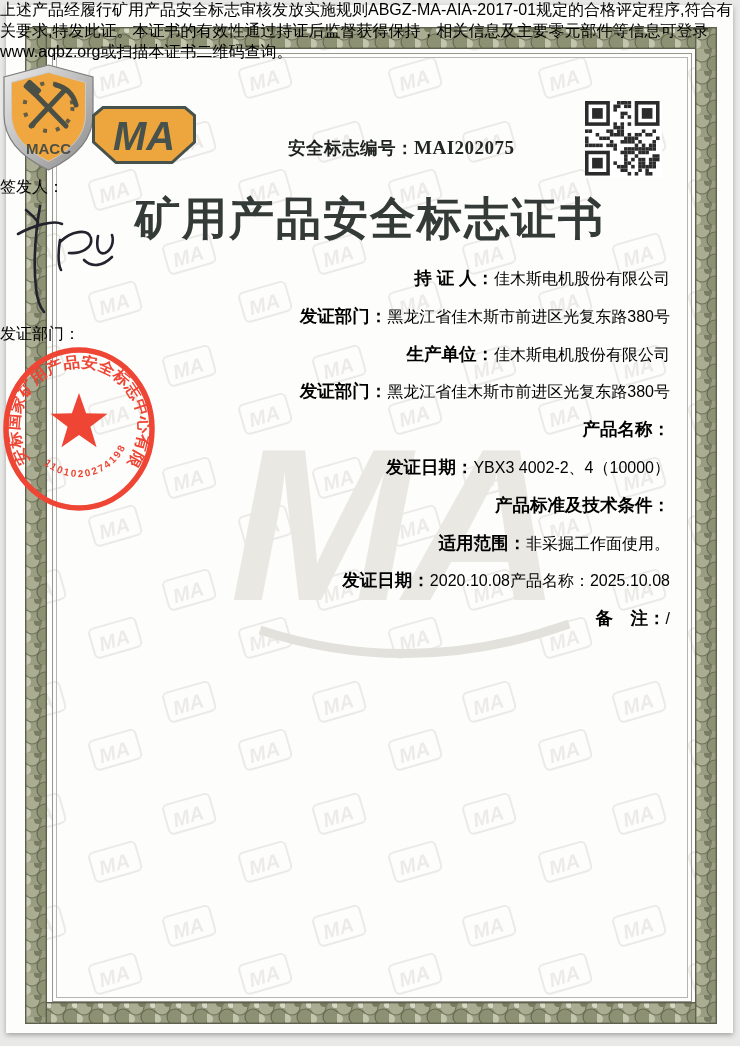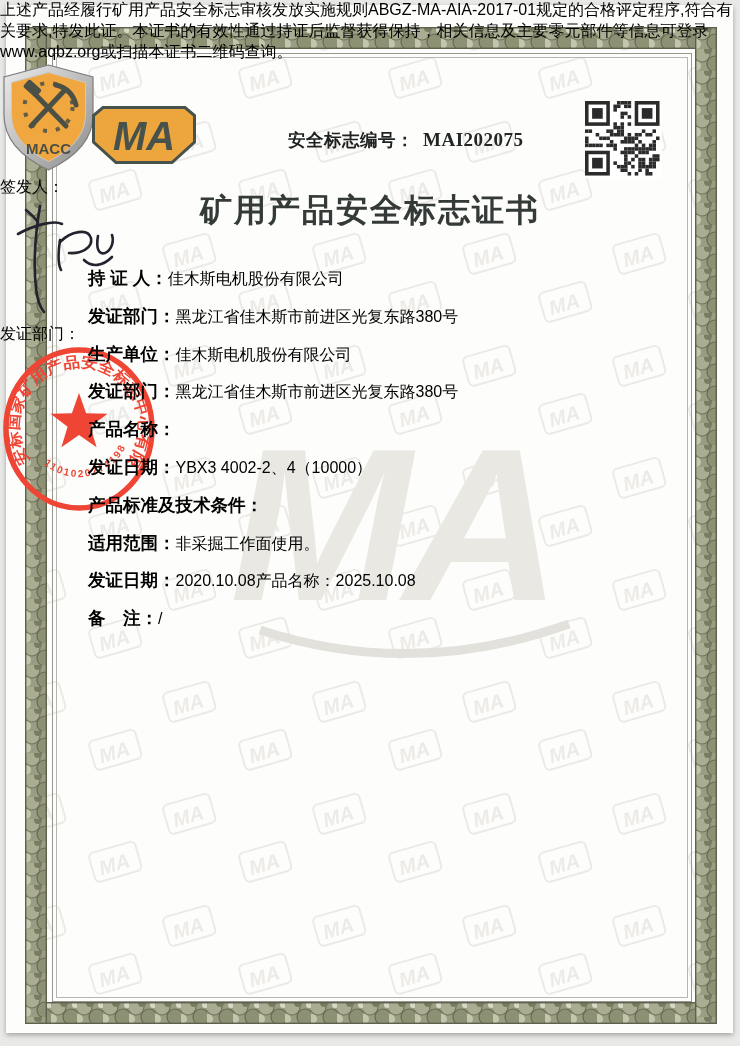--- a/index.html
+++ b/index.html
@@ -6,26 +6,26 @@
   .stage{position:absolute;left:0;top:0;width:740px;height:1046px;font-family:"Liberation Sans",sans-serif;}
   .paper{position:absolute;left:6px;top:5px;right:7px;bottom:13px;background:#fdfdfb;box-shadow:0 2px 5px rgba(0,0,0,.3);}
   .wm-tiles{position:absolute;left:0;top:0;z-index:0;}
   .wm-center{position:absolute;left:222px;top:398px;z-index:0;}
   .band{position:absolute;z-index:1;}
   .inner-frame{position:absolute;left:52px;top:53px;right:48px;bottom:44px;border:1px solid #97978f;z-index:1;}
   .inner-frame2{position:absolute;left:3px;top:3px;right:3px;bottom:3px;border:1px solid #b6b6b0;}
   .content{position:absolute;left:0;top:0;width:740px;height:1046px;z-index:2;}
   .ma-logo{position:absolute;left:92px;top:106px;}
   .certno-row{position:absolute;left:288px;top:128px;display:flex;align-items:baseline;white-space:nowrap;}
-  .certno-label{font-size:17.5px;font-weight:700;color:#1d2120;letter-spacing:.5px;}
-  .certno-value{font-family:"Liberation Serif",serif;font-size:19px;font-weight:600;color:#22272б;color:#222726;margin-left:9px;letter-spacing:.5px;}
+  .certno-label{font-size:17.5px;font-weight:700;color:#1d2120;letter-spacing:.5px;margin-top:8px;}
+  .certno-value{font-family:"Liberation Serif",serif;font-size:19px;font-weight:600;color:#22272б;color:#222726;letter-spacing:.5px;}
   .qr{position:absolute;left:585px;top:101px;}
-  .title{position:absolute;left:0;top:189px;width:740px;text-align:center;font-family:"Liberation Serif",serif;font-size:32px;font-weight:900;color:#333a37;letter-spacing:2px;}
+  .title{position:absolute;left:0;top:189px;width:740px;text-align:center;font-family:"Liberation Serif",serif;font-size:45px;font-weight:900;color:#333a37;letter-spacing:2px;}
   .fields{position:absolute;left:88px;top:266px;width:582px;}
-  .frow{display:flex;align-items:baseline;height:37.8px;white-space:nowrap;}
+  .frow{display:flex;align-items:baseline;height:37.8px;white-space:nowrap;justify-content:flex-end;}
   .flabel{font-size:17.5px;font-weight:700;color:#14171") ;}
   .flabel{font-size:17.5px;font-weight:700;color:#141716;letter-spacing:.5px;width:126px;flex:none;}
   .flabel.auto{width:auto;margin-right:12px;}
   .fvalue{font-family:"Liberation Serif",serif;font-size:16.5px;font-weight:500;color:#181b1a;letter-spacing:.4px;}
   .fvalue.small{font-size:15px;letter-spacing:.2px;}
   .fvalue.w196{width:196px;flex:none;}
   .flabel2{font-size:17.5px;font-weight:700;color:#141716;letter-spacing:.5px;width:104px;flex:none;}
   .statement{position:absolute;left:78px;top:694px;width:588px;font-family:"Liberation Serif",serif;font-size:16.5px;line-height:28.8px;font-weight:600;color:#1b1e1d;text-indent:2em;text-align:justify;letter-spacing:.3px;}
   .macc{position:absolute;left:82px;top:848px;}
   .signer-label{position:absolute;left:193px;top:876px;font-size:17.5px;font-weight:700;color:#16191 8;color:#161918;}

